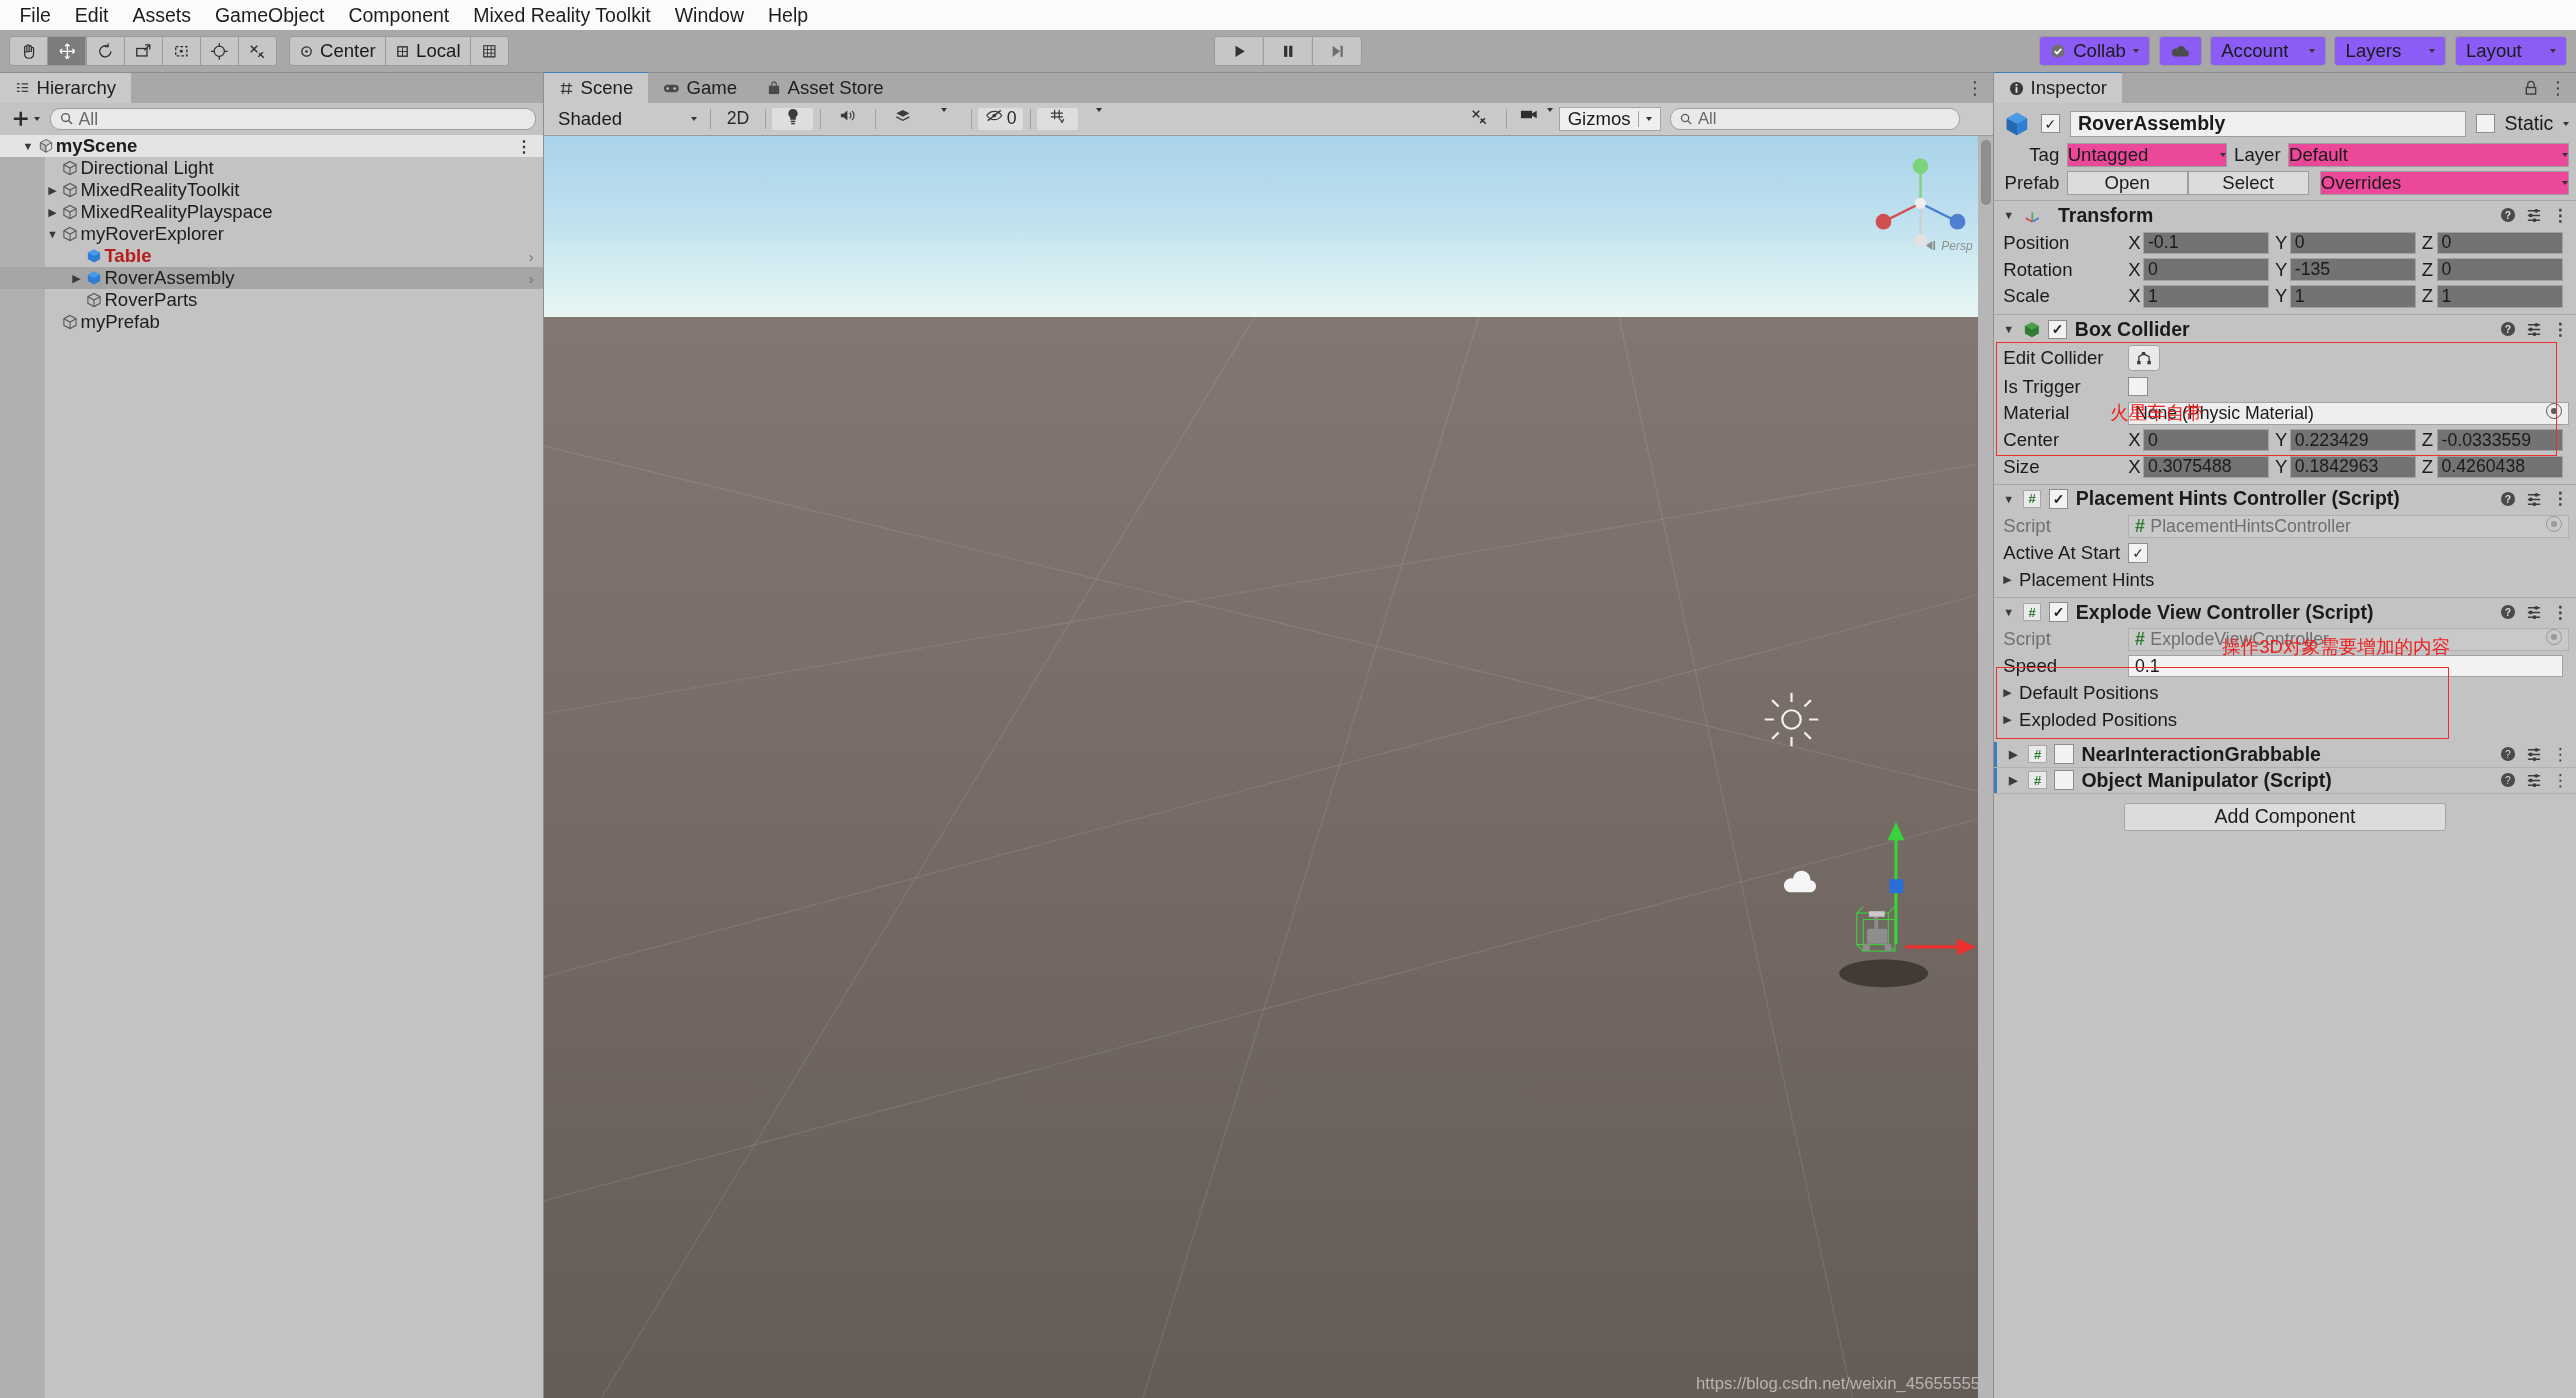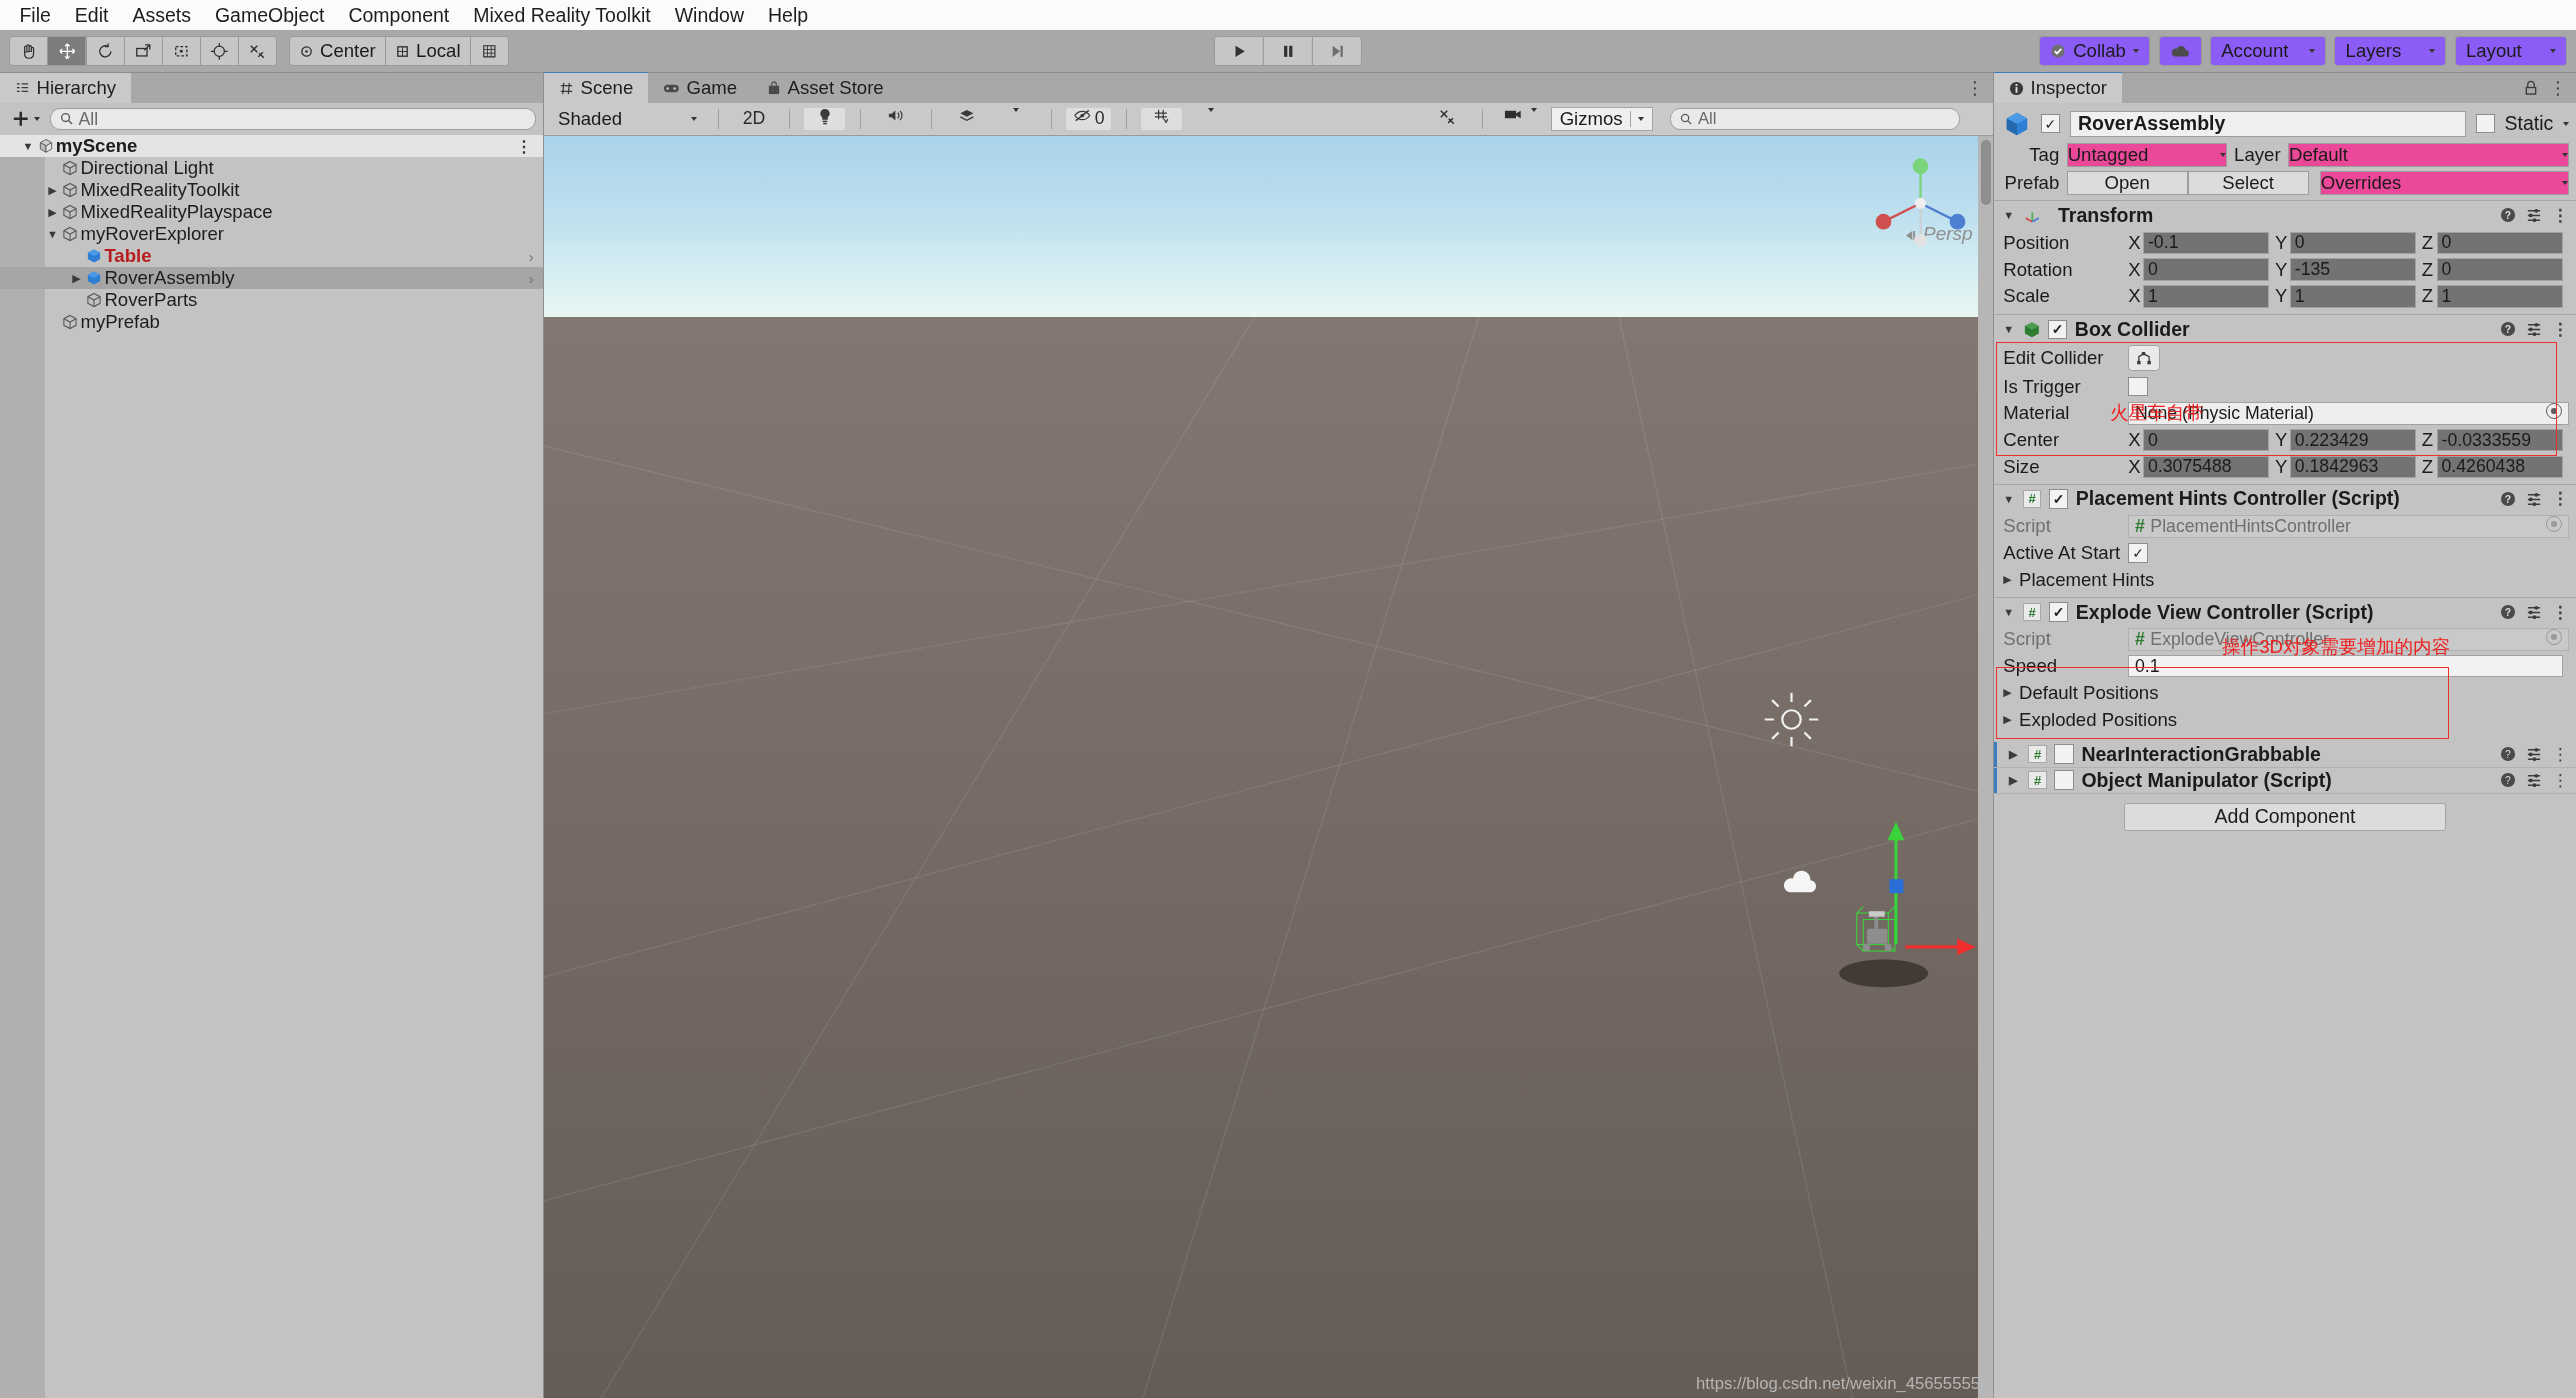--- a/index.html
+++ b/index.html
@@ -50,41 +50,41 @@
   .hrow .ico{width:20.4px;display:flex;justify-content:center;align-items:center;}
   .hrow .lbl{white-space:nowrap;}
   .hrow .chev{position:absolute;right:9.3px;color:#6e6e6e;font-size:15px;}
   .hrow .dots{position:absolute;right:11px;color:#3a3a3a;font-size:16px;letter-spacing:0;}
   .blue{color:#b91c1c;font-weight:bold;}
   
   .htree{position:relative;}
   #hgutter{position:absolute;left:0;top:22px;width:45px;bottom:0;background:#b0b0b0;}
   
   #scene{flex:1;display:flex;flex-direction:column;background:#c3c3c3;position:relative;}
-  .scenetoolbar{height:32px;background:#c9c9c9;display:flex;align-items:center;padding:0 7.4px;gap:8px;
+  .scenetoolbar{height:32px;background:#c9c9c9;display:flex;align-items:center;padding:0 7.4px;gap:0;
                 border-bottom:0.9px solid #9a9a9a;}
   .sdrop{height:22px;background:#c9c9c9;border:0.9px solid transparent;display:flex;align-items:center;
          gap:9.3px;padding:0 5.6px;font-size:18.6px;}
   .sdd{width:139px;justify-content:space-between;}
   .vsep{width:0.9px;height:20.4px;background:#9f9f9f;margin:0 6.5px;}
   .sbtn{height:22px;min-width:28px;display:flex;align-items:flex-start;justify-content:center;
         padding:0 6.5px;font-size:17.7px;color:#2a2a2a;background:transparent;}
   .sbtn.onw{background:#dedede;border-radius:2.8px;}
   .gizbox{height:22px;background:#efefef;border:0.9px solid #a5a5a5;display:flex;align-items:center;
           padding:0 7.4px;gap:7.4px;font-size:18.6px;}
   .ssearch{width:269px;height:19.5px;background:#e9e9e9;border:0.9px solid #a0a0a0;border-radius:10.2px;
            display:flex;align-items:center;gap:5.6px;padding:0 9.3px;font-size:16.7px;color:#6a6a6a;}
   #viewport{flex:1;position:relative;overflow:hidden;}
   #sky{position:absolute;left:0;right:0;top:0;height:181px;
        background:linear-gradient(to bottom,#a9d3ea 0%,#bfe0ef 45%,#d8f0f2 78%,#e9f6f3 100%);}
   #ground{position:absolute;left:0;right:0;top:181px;bottom:0;background:#7c7069;}
   #ground::before{content:"";position:absolute;inset:0;
      background:
        linear-gradient(to bottom, rgba(255,255,255,0.05), rgba(0,0,0,0.18));}
-  #persp{position:absolute;right:20.4px;top:87px;font-size:19px;color:#8f8f8f;font-style:italic;}
+  #persp{position:absolute;right:20.4px;top:103px;font-size:12px;color:#8f8f8f;font-style:italic;}
   #gizmo{position:absolute;right:16.7px;top:18.6px;width:111px;height:102px;}
   #rightstrip{position:absolute;right:0;top:0;bottom:0;width:15px;background:#b6b6b6;}
   .scrolltrack{position:absolute;right:1.9px;top:3.7px;width:10.2px;height:65px;background:#8e8e8e;border-radius:5.6px;}
   #watermark{position:absolute;right:13px;bottom:5.6px;font-size:16.7px;color:#b5b5b5;}
   
   #inspector{width:582px;background:#c3c3c3;border-left:0.9px solid #8f8f8f;display:flex;flex-direction:column;position:relative;}
   .insp-head{display:flex;align-items:center;gap:9.3px;padding:6.5px 7.4px 3.7px 9.3px;}
   .cube-ico{width:28px;height:28px;}
   .namefield{flex:1;height:24px;background:#f0f0f0;border:0.9px solid #9d9d9d;display:flex;align-items:center;
              padding:0 7.4px;font-weight:bold;font-size:19.5px;}

